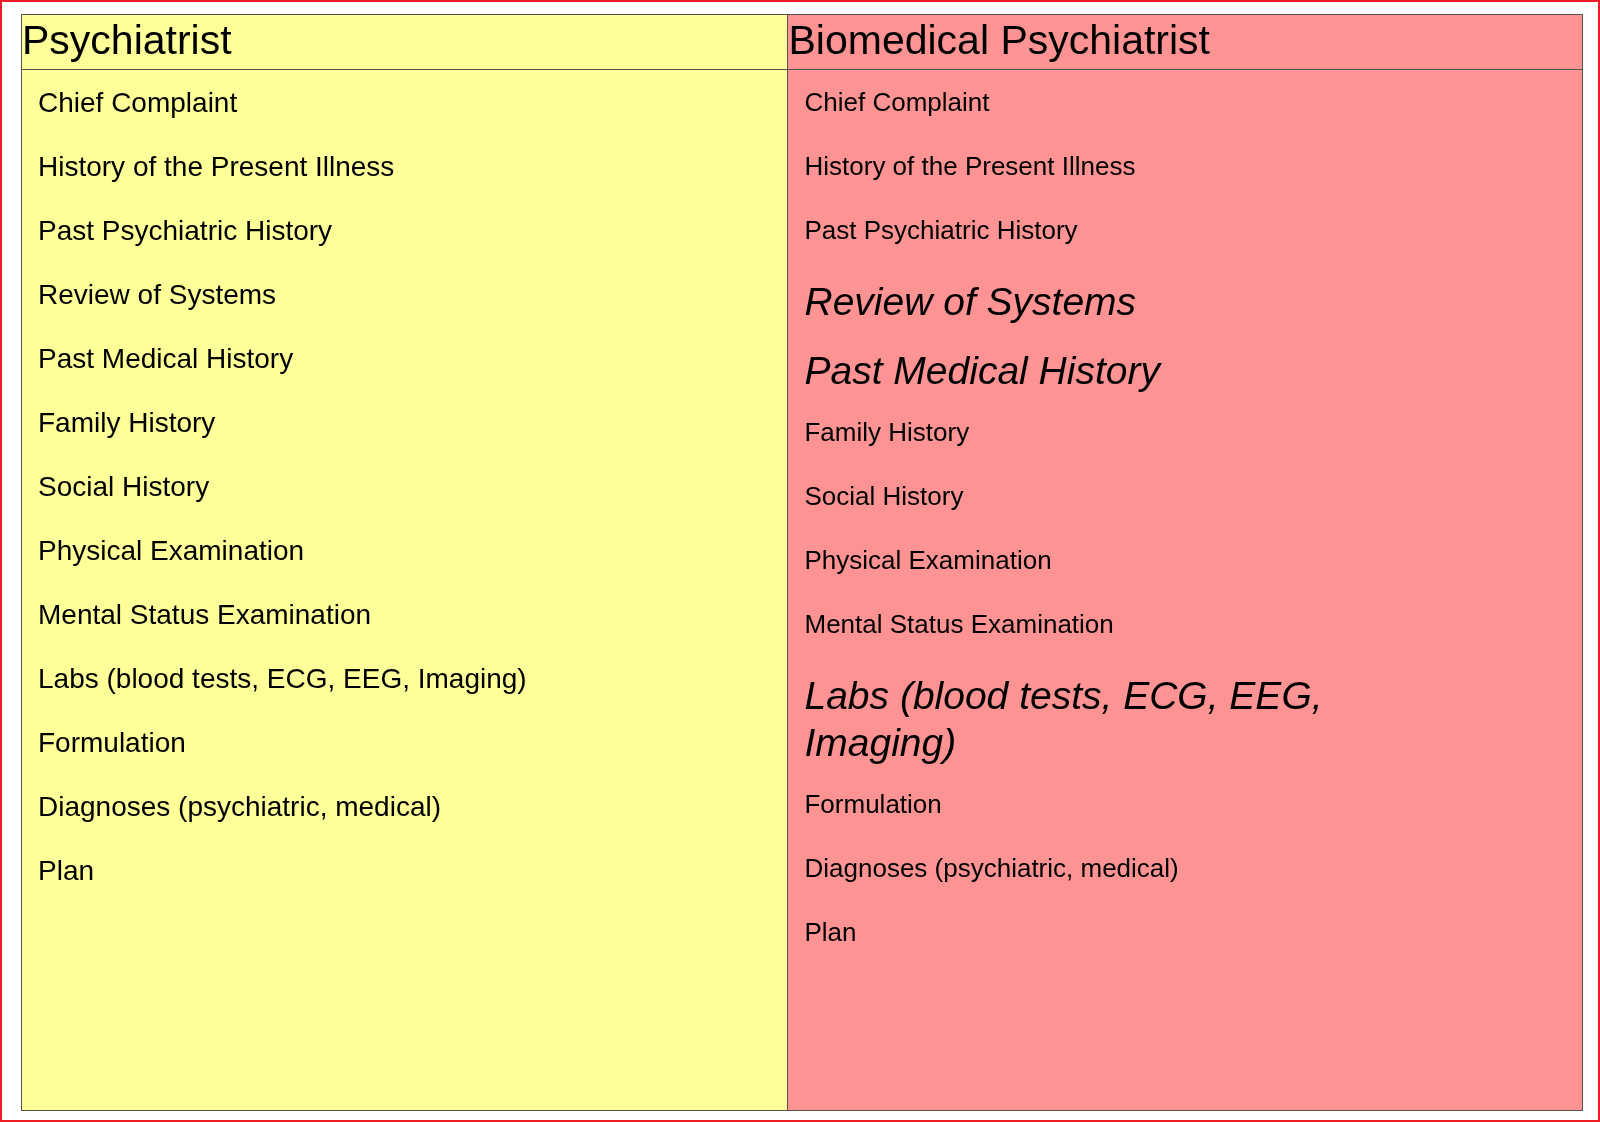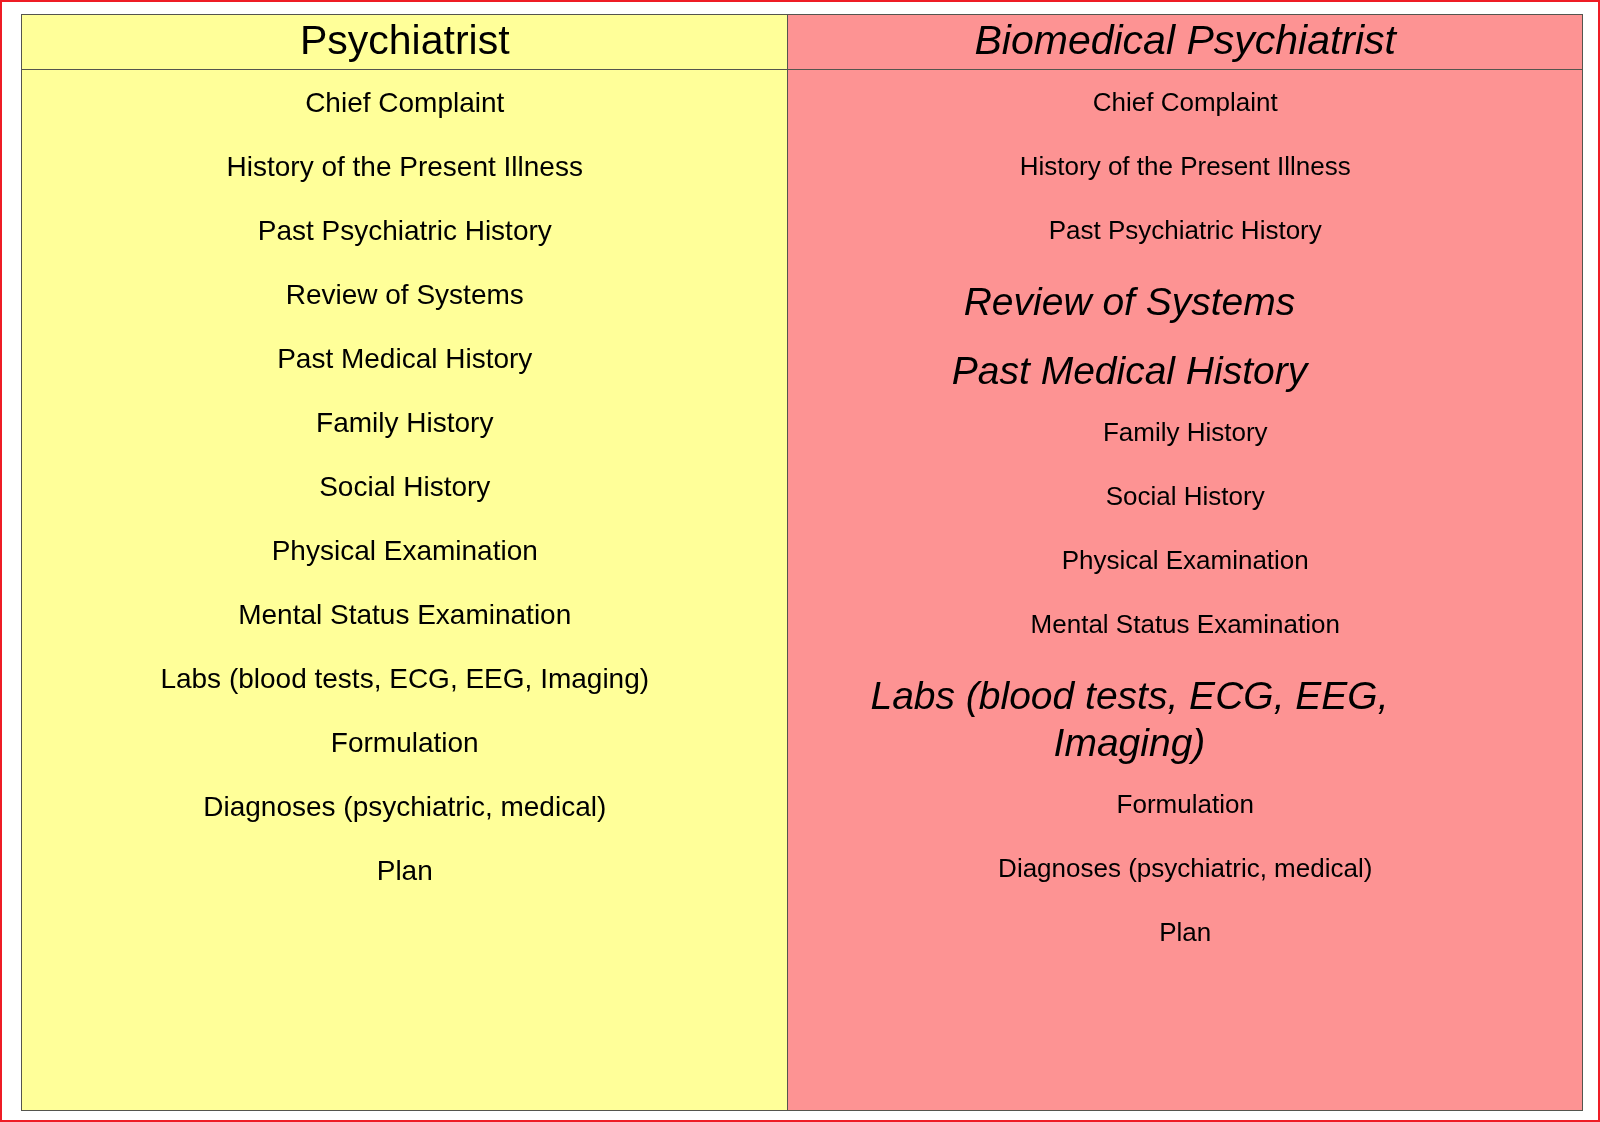--- a/index.html
+++ b/index.html
@@ -39,39 +39,39 @@
     table-layout: fixed;
     border: 1px solid #8a8a82;
   }
 
   #comparison-table td,
   #comparison-table th {
     border: 1px solid #55554e;
     padding: 0;
     margin: 0;
     vertical-align: top;
-    text-align: center;
+    text-align: left;
   }
 
   col.col-left  { width: 766px; }
   col.col-right { width: 794px; }
 
   
   .hdr {
     height: 54px;
     padding: 2px 0 0 10px;
     font-size: 41px;
     line-height: 50px;
     font-weight: normal;
     color: #000000;
     white-space: nowrap;
     overflow: hidden;
   }
   .hdr-left  { background: #ffff99; }
-  .hdr-right { background: #fd9393; font-style: italic; }
+  .hdr-right { background: #fd9393; }
 
   
   .body-cell {
     padding: 18px 14px 14px 10px;
   }
   .body-left  { background: #ffff99; }
   .body-right { background: #fd9393; }
 
   ul.section-list {
     list-style: none;

